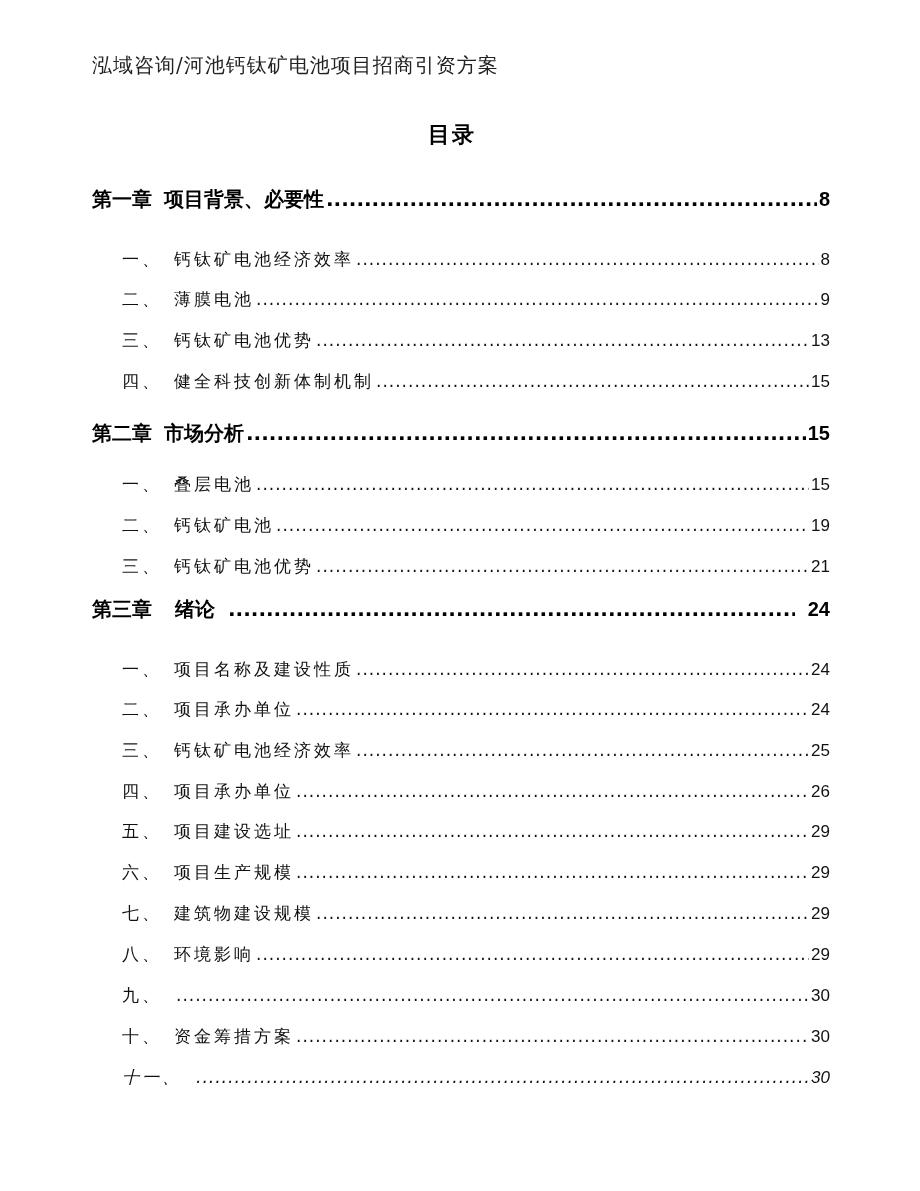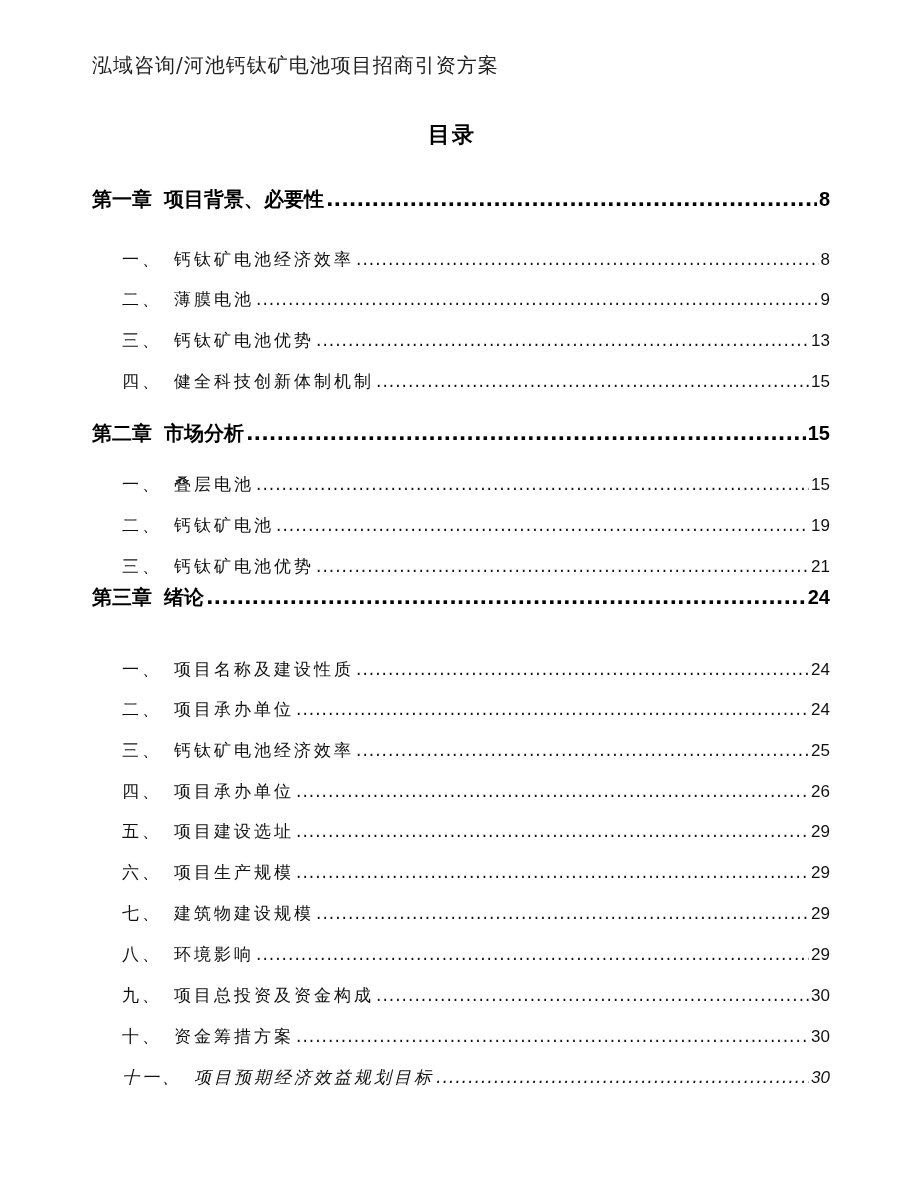--- a/index.html
+++ b/index.html
@@ -85,21 +85,21 @@
       <span class="label">钙钛矿电池</span>
       <span class="dots"></span>
       <span class="page">19</span>
     </div>
     <div class="row section" style="top: 555px;">
       <span class="num">三、</span>
       <span class="label">钙钛矿电池优势</span>
       <span class="dots"></span>
       <span class="page">21</span>
     </div>
-    <div class="row chapter" style="top: 584px;">
+    <div class="row chapter" style="top: 596px; gap: 11px;">
       <span class="num">第三章</span>
       <span class="label">绪论</span>
       <span class="dots"></span>
       <span class="page">24</span>
     </div>
     <div class="row section" style="top: 658px;">
       <span class="num">一、</span>
       <span class="label">项目名称及建设性质</span>
       <span class="dots"></span>
       <span class="page">24</span>
@@ -141,29 +141,27 @@
       <span class="page">29</span>
     </div>
     <div class="row section" style="top: 943px;">
       <span class="num">八、</span>
       <span class="label">环境影响</span>
       <span class="dots"></span>
       <span class="page">29</span>
     </div>
     <div class="row section" style="top: 984px;">
       <span class="num">九、</span>
-      <span class="label">项目总投资及资金构成</span>
       <span class="dots"></span>
       <span class="page">30</span>
     </div>
     <div class="row section" style="top: 1025px;">
       <span class="num">十、</span>
       <span class="label">资金筹措方案</span>
       <span class="dots"></span>
       <span class="page">30</span>
     </div>
     <div class="row section" style="top: 1066px; font-style: italic;">
       <span class="num">十一、</span>
-      <span class="label">项目预期经济效益规划目标</span>
       <span class="dots"></span>
       <span class="page">30</span>
     </div>
   </div>
 
 </body></html>

